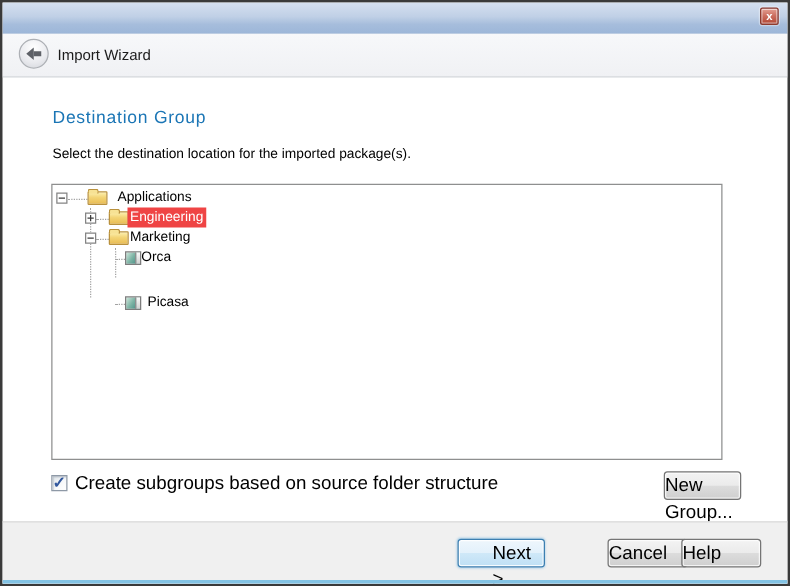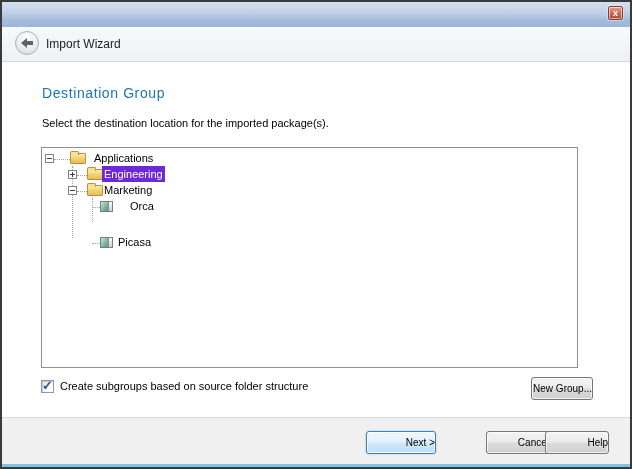--- a/index.html
+++ b/index.html
@@ -41,21 +41,21 @@
   
   .page-heading{position:absolute;left:40px;top:83px;font-size:14px;letter-spacing:.6px;color:#1a75b5;}
   .page-desc{position:absolute;left:40px;top:115px;font-size:11px;color:#000;}
   
   .tree-panel{
     position:absolute;left:39px;top:145px;width:537px;height:221px;box-sizing:border-box;
     border:1px solid #8e8f8f;background:#fff;overflow:hidden;
   }
   .tree-row{position:absolute;left:0;width:100%;height:16px;}
   .tree-label{position:absolute;top:0;height:16px;line-height:16px;font-size:11px;color:#000;white-space:nowrap;}
-  .tree-label.selected{background:#6d28d9;color:#fff;padding:0 2px;}
+  .tree-label.selected{background:#ef4444;color:#fff;padding:0 2px;}
   .expander{position:absolute;top:4px;width:9px;height:9px;box-sizing:border-box;
     background:#fff;border:1px solid #848484;}
   .expander::before{content:'';position:absolute;left:1px;top:3px;width:5px;height:1px;background:#3c3c3c;}
   .expander.plus::after{content:'';position:absolute;left:3px;top:1px;width:1px;height:5px;background:#3c3c3c;}
   .hstub{position:absolute;top:9px;height:0;border-top:1px dotted #a3a3a3;}
   .vline{position:absolute;width:0;border-left:1px dotted #a3a3a3;}
   .vline-a{left:30px;top:18px;height:72px;}
   .vline-b{left:50px;top:50px;height:24px;}
   .icon-folder{position:absolute;top:3px;width:16px;height:11px;box-sizing:border-box;
     background:linear-gradient(180deg,#fcefae 0%,#f3d475 45%,#e9bd55 100%);
@@ -67,27 +67,27 @@
     background:linear-gradient(125deg,#cfe8dc 0%,#7cb3a4 45%,#35817b 100%);}
   .icon-package::after{content:'';position:absolute;top:0;right:0;width:3px;height:100%;
     background:linear-gradient(180deg,#fbfbfb,#cfcfcf);border-left:1px solid #8f8f8f;}
   
   .checkbox{
     position:absolute;left:39px;top:378px;width:13px;height:13px;box-sizing:border-box;
     border:1px solid #8e99a6;background:linear-gradient(135deg,#dfe5ea 0%,#f8f9fa 60%,#ffffff 100%);
     box-shadow:inset 1px 1px 1px rgba(120,135,150,.35);
   }
   .checkbox .check{position:absolute;left:0;top:-3px;font-size:13px;font-weight:bold;color:#31579d;}
-  .checkbox-label{position:absolute;left:58px;top:378px;font-size:11px;line-height:13px;color:#000;}
+  .checkbox-label{position:absolute;left:58px;top:378px;font-size:15px;line-height:13px;color:#000;}
   
   .btn{
     position:absolute;height:23px;box-sizing:border-box;border:1px solid #757575;border-radius:3px;
     background:linear-gradient(180deg,#f3f3f3 0%,#ebebeb 49%,#dcdcdc 51%,#cfcfcf 100%);
     box-shadow:inset 0 0 0 1px rgba(255,255,255,.75);
-    font-size:10px;color:#000;text-align:right;line-height:21px;cursor:default;
+    font-size:15px;color:#000;text-align:left;line-height:21px;cursor:default;
   }
   .btn.default{
     border-color:#3c7fb1;
     background:linear-gradient(180deg,#eef6fc 0%,#e3f1fb 49%,#cfe8f8 51%,#bfe0f5 100%);
     box-shadow:0 0 2px #8ec2e4,inset 0 0 0 1px rgba(255,255,255,.85);
   }
   .btn-new-group{left:529px;top:375px;width:62px;}
   .btn-next{left:364px;top:429px;width:70px;padding-left:27px;}
   .btn-cancel{left:484px;top:429px;width:64px;}
   .btn-help{left:543px;top:429px;width:64px;}
@@ -136,21 +136,21 @@
       </div>
       <div class="tree-row" style="top: 34px;">
         <div class="expander minus" style="left: 26px;"></div>
         <div class="hstub" style="left: 35px; width: 10px;"></div>
         <div class="icon-folder" style="left: 45px;"></div>
         <span class="tree-label" style="left: 62px; text-align: center;">Marketing</span>
       </div>
       <div class="tree-row" style="top: 50px;">
         <div class="hstub" style="left: 50px; width: 8px;"></div>
         <div class="icon-package" style="left: 58px;"></div>
-        <span class="tree-label" style="left: 88px;">Orca</span>
+        <span class="tree-label" style="left: 71px;">Orca</span>
       </div>
       <div class="tree-row" style="top: 66px; margin-top: 20px;">
         <div class="hstub" style="left: 50px; width: 8px;"></div>
         <div class="icon-package" style="left: 58px;"></div>
         <span class="tree-label" style="left: 76px;">Picasa</span>
       </div>
     </div>
 
   <div class="checkbox">
     <span class="check">✓</span>

